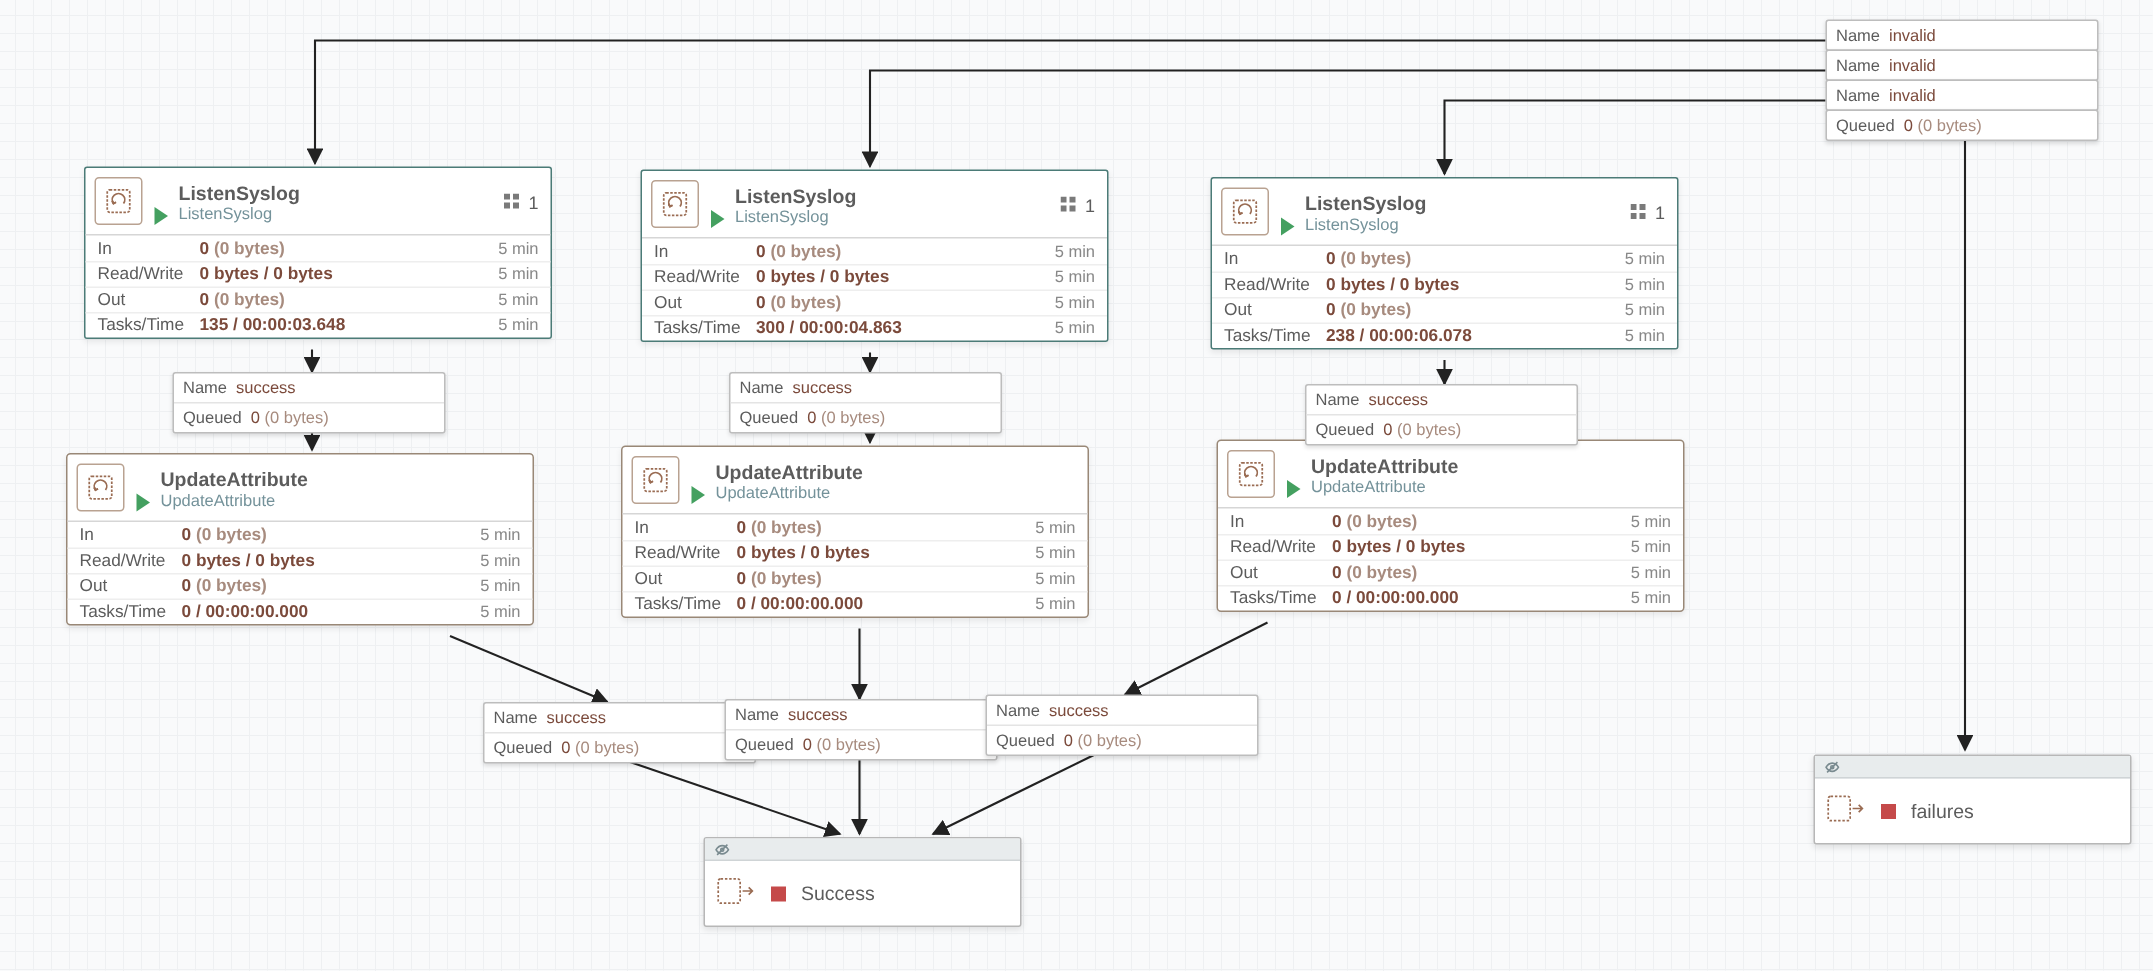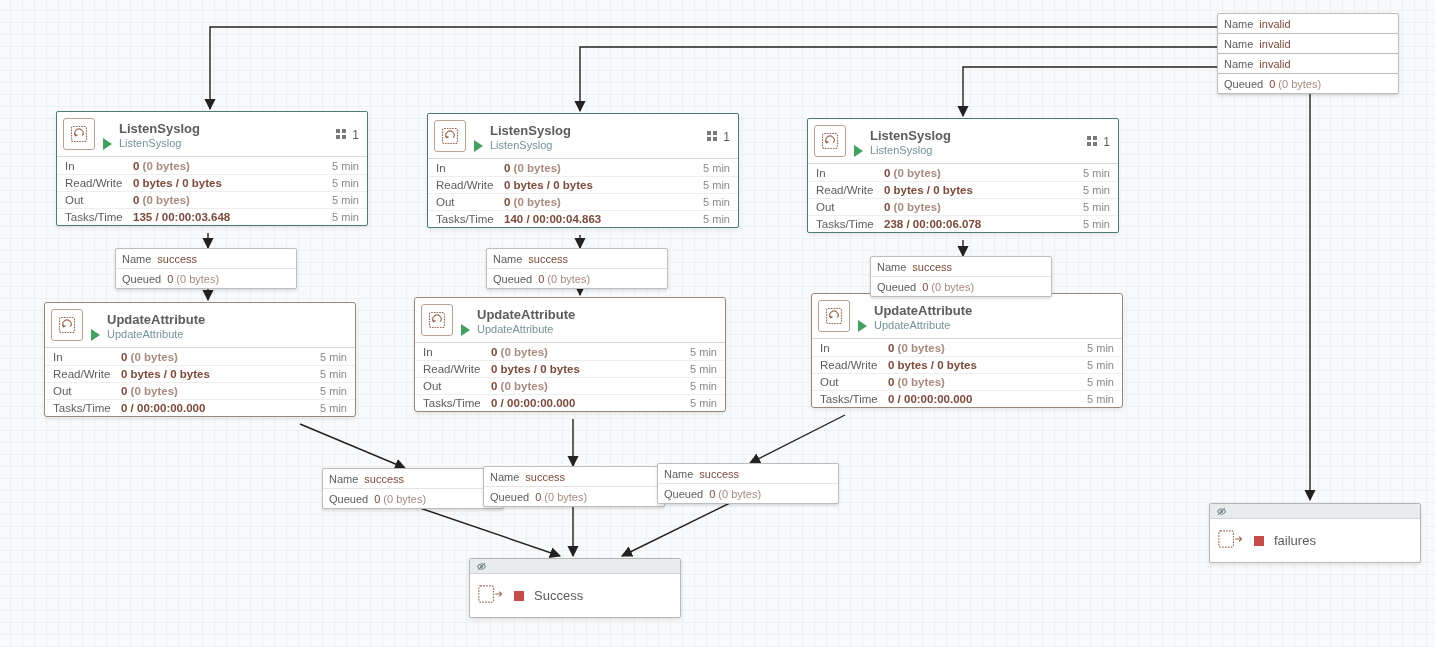--- a/index.html
+++ b/index.html
@@ -155,21 +155,21 @@
           <span class="val">0 bytes / 0 bytes</span>
           <span class="time">5 min</span>
         </div>
         <div class="row">
           <span class="lbl">Out</span>
           <span class="val">0 <span class="muted">(0 bytes)</span></span>
           <span class="time">5 min</span>
         </div>
         <div class="row">
           <span class="lbl">Tasks/Time</span>
-          <span class="val">140 / 00:00:04.863</span>
+          <span class="val">300 / 00:00:04.863</span>
           <span class="time">5 min</span>
         </div>
       </div>
     </div>
     <div class="processor running" style="left: 807px; top: 118px;">
       <div class="p-head">
         <div class="p-icon">
           <svg viewBox="0 0 24 24">
             <rect x="3" y="3" width="18" height="18" rx="2" stroke-dasharray="2 1.2"></rect>
             <path d="M8 14 A5 5 0 1 1 16 14"></path>

